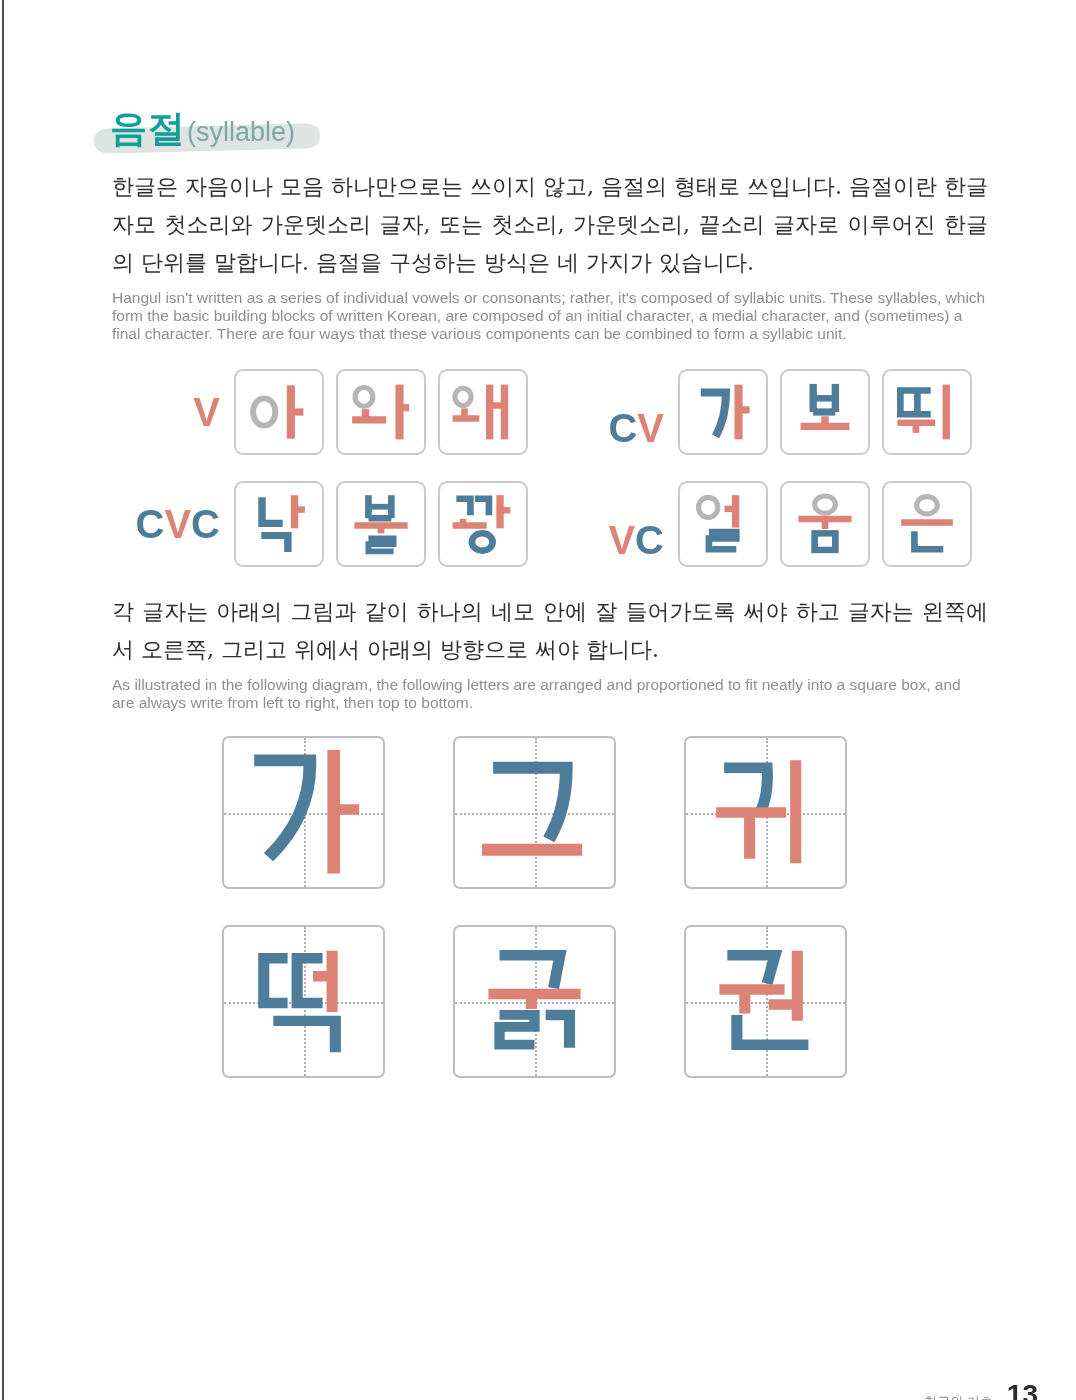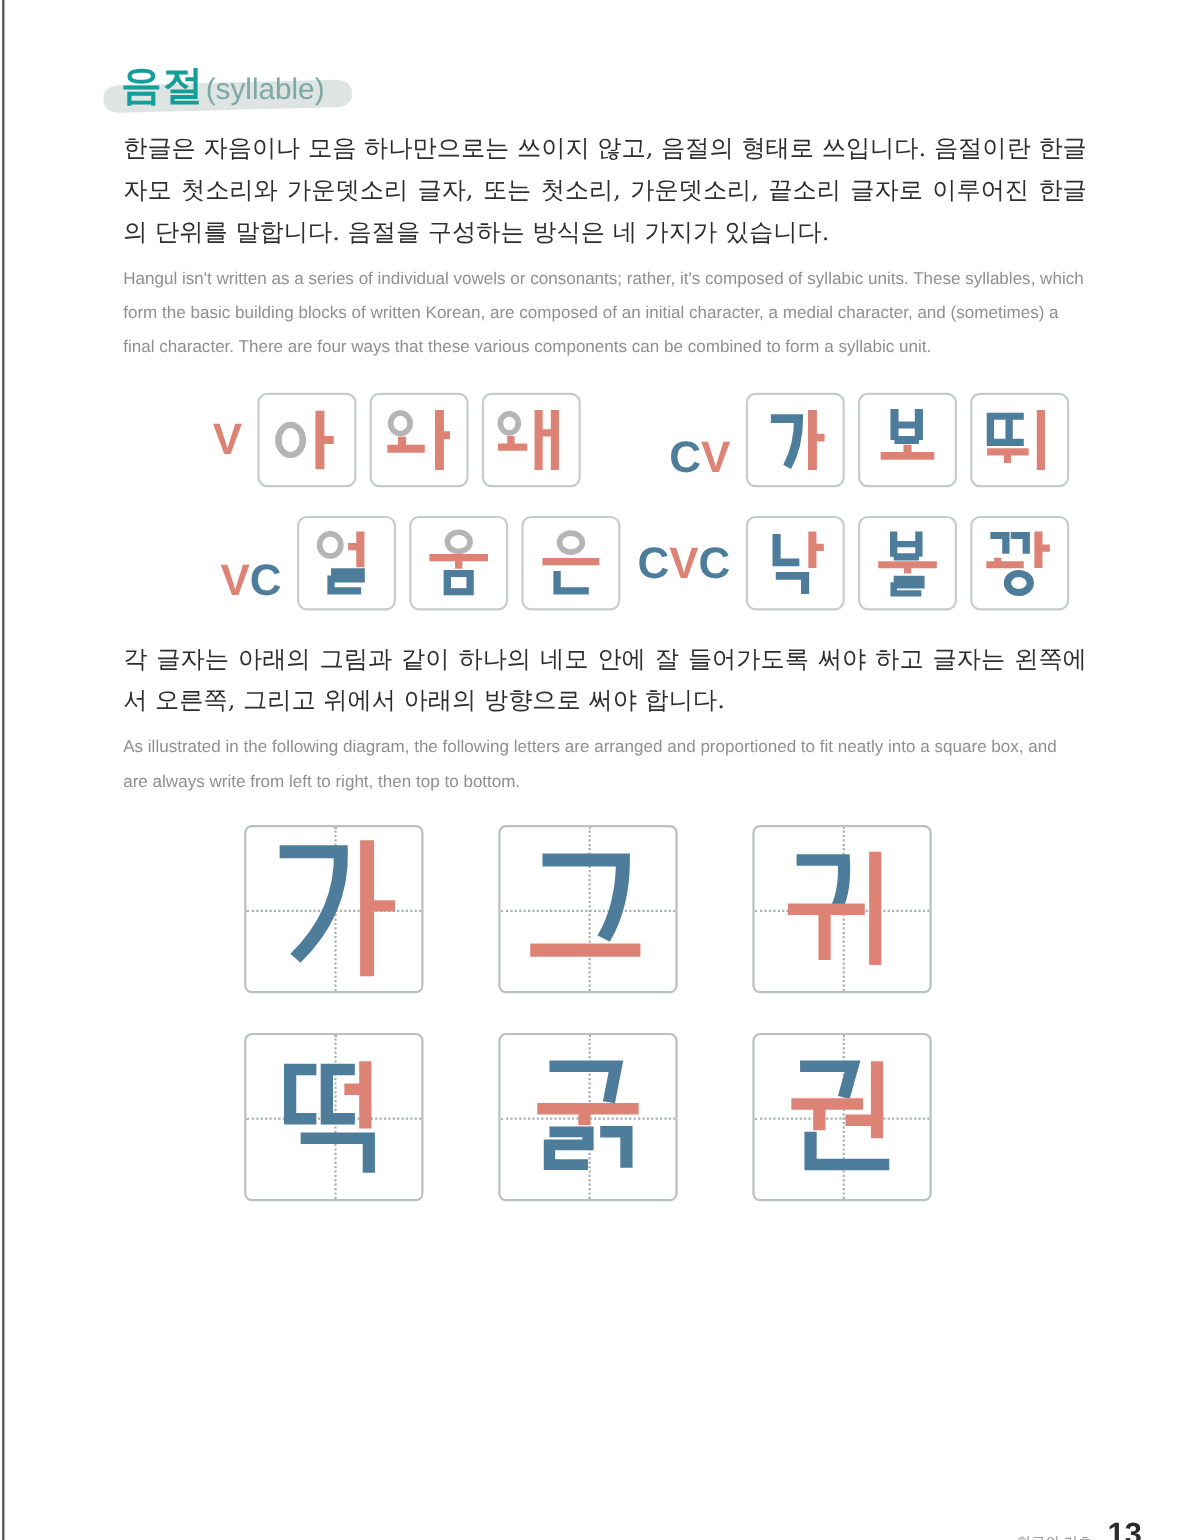--- a/index.html
+++ b/index.html
@@ -1,33 +1,33 @@
 <!DOCTYPE html>
 <html><head>
 <meta charset="utf-8">
 <style>
   html,body{margin:0;padding:0;background:#ffffff;}
   body{width:1076px;height:1400px;position:relative;overflow:hidden;
        font-family:"Liberation Sans",sans-serif;}
   .page{position:absolute;inset:0;background:#fff;}
   .scan-edge{position:absolute;left:2px;top:0;width:2px;height:100%;background:#4d4d4d;}
-  .content{padding:53px 92px 0 112px;}
+  .content{padding:104px 92px 0 112px;}
 
   
   .title-block{position:relative;display:inline-block;margin:0 0 0 -2px;height:46px;}
   .brush{position:absolute;left:-16px;top:22px;width:226px;height:25px;
          background:#dde4e2;border-radius:14px/11px;transform:rotate(-1.4deg);z-index:0;}
   .title-ko{position:relative;z-index:1;font-size:37px;font-weight:bold;color:#149e9a;letter-spacing:1px;}
   .title-en{position:relative;z-index:1;font-size:27px;color:#7da8a5;margin-left:1px;}
 
   
   .kr{width:876px;margin:18px 0 0 0;font-family:"DejaVu Serif","Liberation Serif",serif;
       font-size:22px;line-height:38px;color:#2e2e2e;text-align:justify;}
   .kr2{}
-  .en{width:874px;margin:7px 0 0 0;font-size:15.5px;line-height:31px;color:#8f8f8f;text-align:left;}
+  .en{width:874px;margin:7px 0 0 0;font-size:15.5px;line-height:18px;color:#8f8f8f;text-align:left;}
 
   
   .patterns{margin-top:26px;margin-left:20px;}
   .pattern-row{display:flex;align-items:center;margin-bottom:26px;}
   .pattern-group{display:flex;align-items:center;}
   .pattern-label{font-size:40px;font-weight:600;letter-spacing:0px;line-height:1;text-align:right;}
   .lab-first{width:88px;margin-right:14px;}
   .lab-second{width:60px;margin-left:64px;margin-right:14px;margin-top:32px;}
   .syl-box{width:90px;height:86px;background:#fff;border:2px solid #c7cbce;border-radius:9px;
            display:flex;align-items:center;justify-content:center;margin-right:12px;box-sizing:border-box;}
@@ -117,46 +117,20 @@
                 <polyline points="55,20 37,20 37,53 55,53" stroke-width="9" fill="none" stroke="#4d7d9b" stroke-linecap="butt" stroke-linejoin="miter"></polyline>
                 <line x1="10" y1="65" x2="61" y2="65" stroke-width="9" stroke="#dd8375" stroke-linecap="butt" stroke-linejoin="miter"></line>
                 <line x1="35" y1="65" x2="35" y2="79" stroke-width="9" stroke="#dd8375" stroke-linecap="butt" stroke-linejoin="miter"></line>
                 <line x1="76" y1="12" x2="76" y2="88" stroke-width="10" stroke="#dd8375" stroke-linecap="butt" stroke-linejoin="miter"></line>
               </svg>
             </div>
           </div>
         </div>
       <div class="pattern-row" id="pattern-row-1">
           <div class="pattern-group">
-            <div class="pattern-label lab-second"><span style="color: rgb(221, 131, 117);">V</span><span style="color: rgb(77, 125, 155);">C</span></div>
-            <div class="syl-box" aria-label="얼">
-              <svg viewBox="0 0 100 100" preserveAspectRatio="none" width="74" height="72">
-                <ellipse cx="30" cy="27" rx="13" ry="14" stroke-width="7" fill="none" stroke="#b5b5b5" stroke-linecap="butt" stroke-linejoin="miter"></ellipse>
-                <line x1="52" y1="29" x2="67" y2="29" stroke-width="9" stroke="#dd8375" stroke-linecap="butt" stroke-linejoin="miter"></line>
-                <line x1="67" y1="10" x2="67" y2="55" stroke-width="10" stroke="#dd8375" stroke-linecap="butt" stroke-linejoin="miter"></line>
-                <polyline points="31,61 68,61 68,70 31,70 31,85 68,85" stroke-width="9" fill="none" stroke="#4d7d9b" stroke-linecap="butt" stroke-linejoin="miter"></polyline>
-              </svg>
-            </div>
-            <div class="syl-box" aria-label="움">
-              <svg viewBox="0 0 100 100" preserveAspectRatio="none" width="74" height="72">
-                <ellipse cx="50" cy="23" rx="14" ry="12" stroke-width="7" fill="none" stroke="#b5b5b5" stroke-linecap="butt" stroke-linejoin="miter"></ellipse>
-                <line x1="14" y1="43" x2="86" y2="43" stroke-width="9" stroke="#dd8375" stroke-linecap="butt" stroke-linejoin="miter"></line>
-                <line x1="50" y1="43" x2="50" y2="57" stroke-width="9" stroke="#dd8375" stroke-linecap="butt" stroke-linejoin="miter"></line>
-                <rect x="36" y="63" width="28" height="23" stroke-width="9" fill="none" stroke="#4d7d9b" stroke-linecap="butt" stroke-linejoin="miter"></rect>
-              </svg>
-            </div>
-            <div class="syl-box" aria-label="은">
-              <svg viewBox="0 0 100 100" preserveAspectRatio="none" width="74" height="72">
-                <ellipse cx="50" cy="24" rx="14" ry="12" stroke-width="7" fill="none" stroke="#b5b5b5" stroke-linecap="butt" stroke-linejoin="miter"></ellipse>
-                <line x1="15" y1="48" x2="85" y2="48" stroke-width="9" stroke="#dd8375" stroke-linecap="butt" stroke-linejoin="miter"></line>
-                <polyline points="33,60 33,85 72,85" stroke-width="9" fill="none" stroke="#4d7d9b" stroke-linecap="butt" stroke-linejoin="miter"></polyline>
-              </svg>
-            </div>
-          </div>
-          <div class="pattern-group">
             <div class="pattern-label lab-first"><span style="color: rgb(77, 125, 155);">C</span><span style="color: rgb(221, 131, 117);">V</span><span style="color: rgb(77, 125, 155);">C</span></div>
             <div class="syl-box" aria-label="낙">
               <svg viewBox="0 0 100 100" preserveAspectRatio="none" width="74" height="72">
                 <polyline points="27,13 27,49 55,49" stroke-width="10" fill="none" stroke="#4d7d9b" stroke-linecap="butt" stroke-linejoin="miter"></polyline>
                 <line x1="71" y1="10" x2="71" y2="56" stroke-width="10" stroke="#dd8375" stroke-linecap="butt" stroke-linejoin="miter"></line>
                 <line x1="71" y1="30" x2="85" y2="30" stroke-width="9" stroke="#dd8375" stroke-linecap="butt" stroke-linejoin="miter"></line>
                 <polyline points="26,66 62,66 62,89" stroke-width="10" fill="none" stroke="#4d7d9b" stroke-linecap="butt" stroke-linejoin="miter"></polyline>
               </svg>
             </div>
             <div class="syl-box" aria-label="불">
@@ -175,20 +149,46 @@
                 <polyline points="14,15 33,15 33,38" stroke-width="9" fill="none" stroke="#4d7d9b" stroke-linecap="butt" stroke-linejoin="miter"></polyline>
                 <polyline points="39,15 58,15 58,38" stroke-width="9" fill="none" stroke="#4d7d9b" stroke-linecap="butt" stroke-linejoin="miter"></polyline>
                 <line x1="23" y1="43" x2="23" y2="52" stroke-width="9" stroke="#dd8375" stroke-linecap="butt" stroke-linejoin="miter"></line>
                 <line x1="9" y1="52" x2="55" y2="52" stroke-width="9" stroke="#dd8375" stroke-linecap="butt" stroke-linejoin="miter"></line>
                 <line x1="73" y1="10" x2="73" y2="56" stroke-width="10" stroke="#dd8375" stroke-linecap="butt" stroke-linejoin="miter"></line>
                 <line x1="73" y1="31" x2="87" y2="31" stroke-width="9" stroke="#dd8375" stroke-linecap="butt" stroke-linejoin="miter"></line>
                 <ellipse cx="49" cy="75" rx="14" ry="12" stroke-width="9" fill="none" stroke="#4d7d9b" stroke-linecap="butt" stroke-linejoin="miter"></ellipse>
               </svg>
             </div>
           </div>
+          <div class="pattern-group">
+            <div class="pattern-label lab-second"><span style="color: rgb(221, 131, 117);">V</span><span style="color: rgb(77, 125, 155);">C</span></div>
+            <div class="syl-box" aria-label="얼">
+              <svg viewBox="0 0 100 100" preserveAspectRatio="none" width="74" height="72">
+                <ellipse cx="30" cy="27" rx="13" ry="14" stroke-width="7" fill="none" stroke="#b5b5b5" stroke-linecap="butt" stroke-linejoin="miter"></ellipse>
+                <line x1="52" y1="29" x2="67" y2="29" stroke-width="9" stroke="#dd8375" stroke-linecap="butt" stroke-linejoin="miter"></line>
+                <line x1="67" y1="10" x2="67" y2="55" stroke-width="10" stroke="#dd8375" stroke-linecap="butt" stroke-linejoin="miter"></line>
+                <polyline points="31,61 68,61 68,70 31,70 31,85 68,85" stroke-width="9" fill="none" stroke="#4d7d9b" stroke-linecap="butt" stroke-linejoin="miter"></polyline>
+              </svg>
+            </div>
+            <div class="syl-box" aria-label="움">
+              <svg viewBox="0 0 100 100" preserveAspectRatio="none" width="74" height="72">
+                <ellipse cx="50" cy="23" rx="14" ry="12" stroke-width="7" fill="none" stroke="#b5b5b5" stroke-linecap="butt" stroke-linejoin="miter"></ellipse>
+                <line x1="14" y1="43" x2="86" y2="43" stroke-width="9" stroke="#dd8375" stroke-linecap="butt" stroke-linejoin="miter"></line>
+                <line x1="50" y1="43" x2="50" y2="57" stroke-width="9" stroke="#dd8375" stroke-linecap="butt" stroke-linejoin="miter"></line>
+                <rect x="36" y="63" width="28" height="23" stroke-width="9" fill="none" stroke="#4d7d9b" stroke-linecap="butt" stroke-linejoin="miter"></rect>
+              </svg>
+            </div>
+            <div class="syl-box" aria-label="은">
+              <svg viewBox="0 0 100 100" preserveAspectRatio="none" width="74" height="72">
+                <ellipse cx="50" cy="24" rx="14" ry="12" stroke-width="7" fill="none" stroke="#b5b5b5" stroke-linecap="butt" stroke-linejoin="miter"></ellipse>
+                <line x1="15" y1="48" x2="85" y2="48" stroke-width="9" stroke="#dd8375" stroke-linecap="butt" stroke-linejoin="miter"></line>
+                <polyline points="33,60 33,85 72,85" stroke-width="9" fill="none" stroke="#4d7d9b" stroke-linecap="butt" stroke-linejoin="miter"></polyline>
+              </svg>
+            </div>
+          </div>
         </div>
     </div>
 
     <p class="kr kr2">각 글자는 아래의 그림과 같이 하나의 네모 안에 잘 들어가도록 써야 하고 글자는 왼쪽에서 오른쪽, 그리고 위에서 아래의 방향으로 써야 합니다.</p>
     <p class="en">As illustrated in the following diagram, the following letters are arranged and proportioned to fit neatly into a square box, and are always write from left to right, then top to bottom.</p>
 
     <div class="grid" id="diagram-grid">
         <div class="big-box" aria-label="가">
           <div class="cross-v"></div>
           <div class="cross-h"></div>

